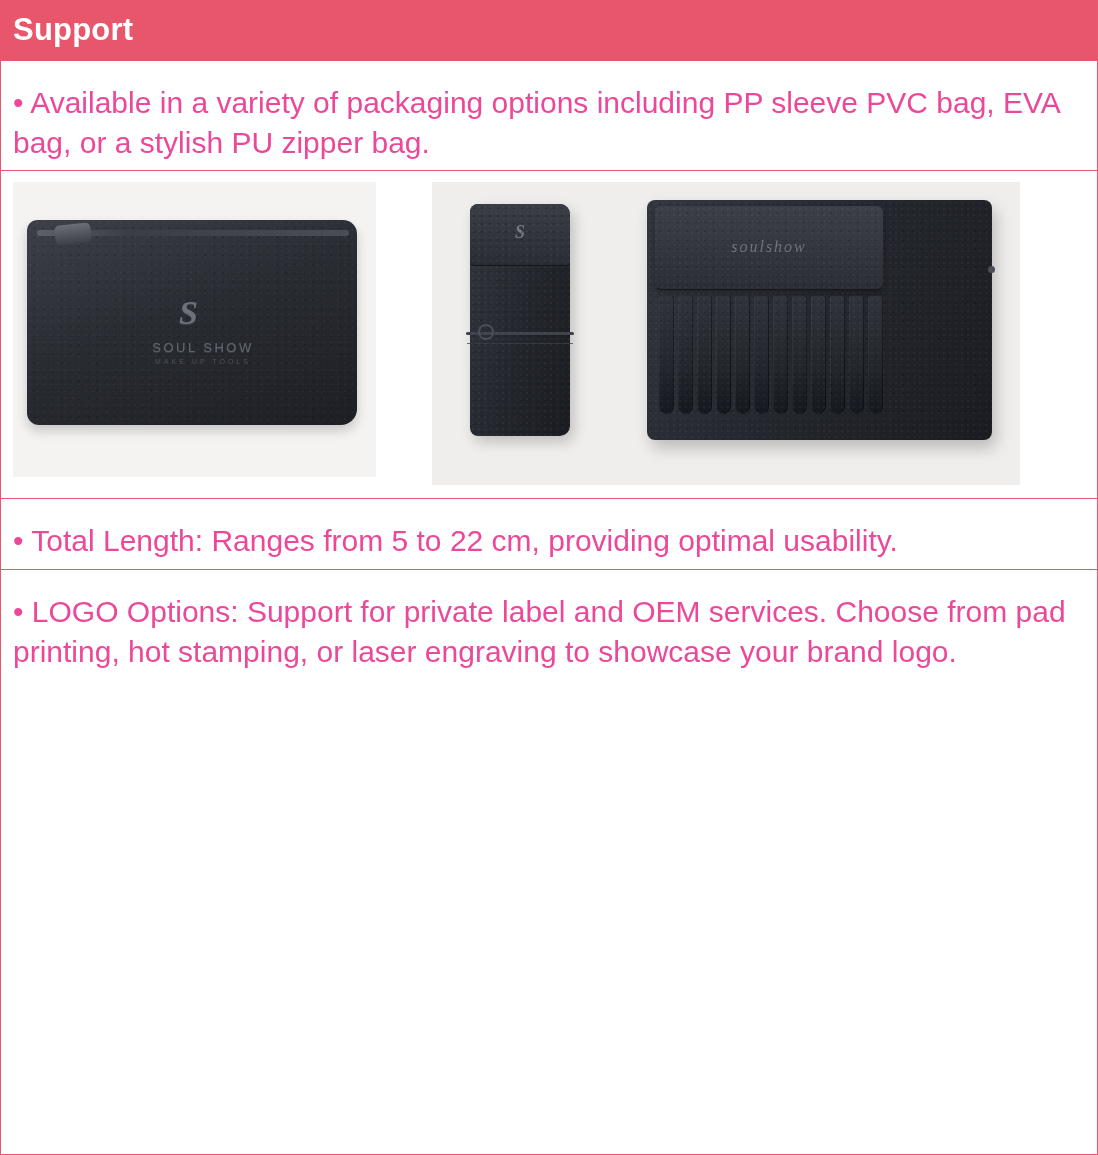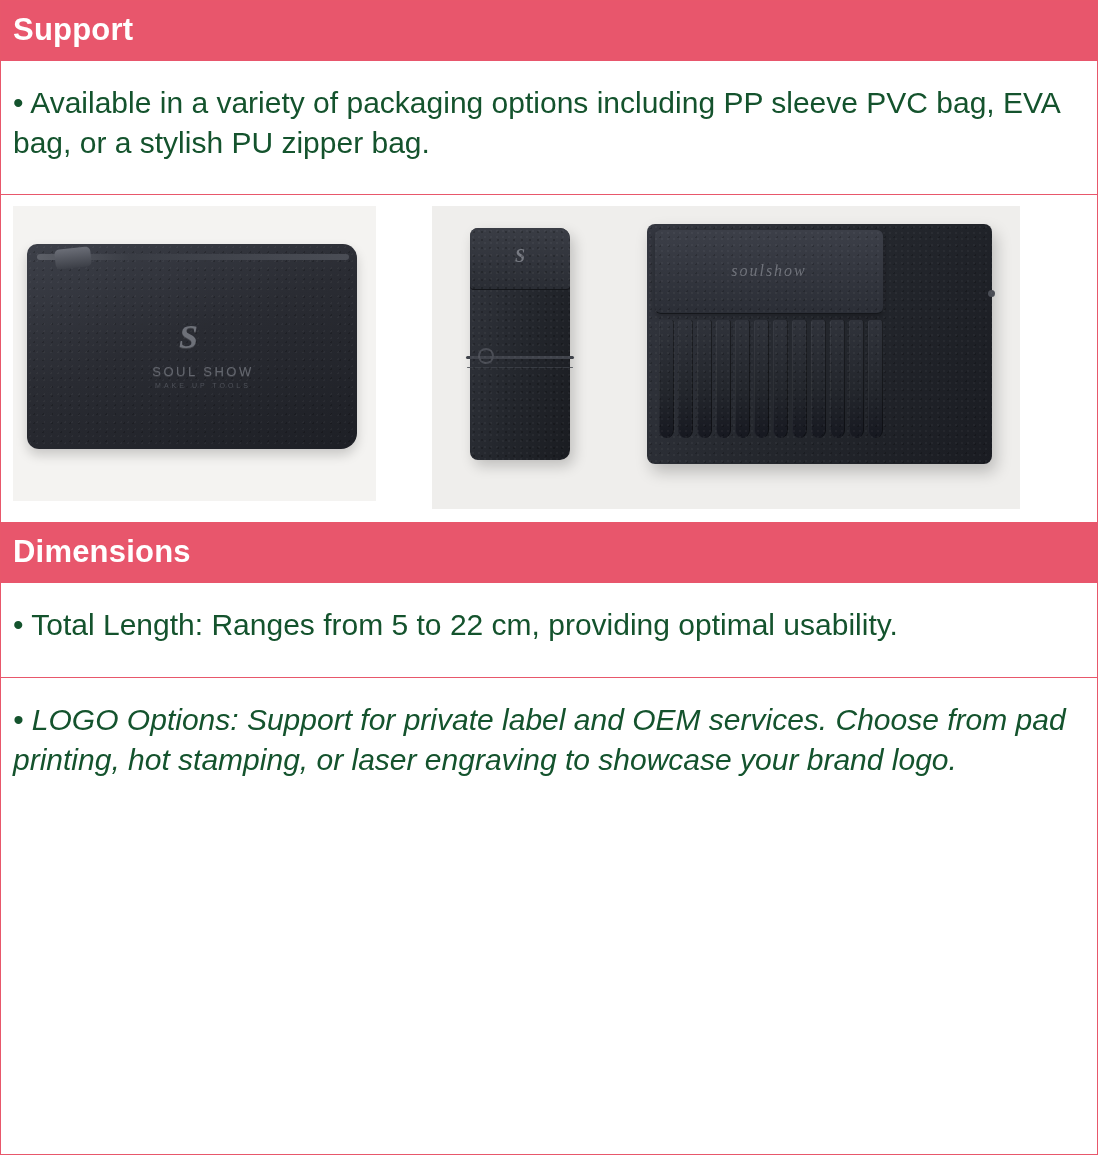--- a/index.html
+++ b/index.html
@@ -21,27 +21,27 @@
     background: #e8566c;
     color: #ffffff;
     font-size: 31px;
     font-weight: bold;
     padding: 11px 12px 13px 12px;
     line-height: 1.15;
     letter-spacing: 0.2px;
   }
   .section-body {
     background: #ffffff;
-    padding: 22px 12px 32px 12px;
+    padding: 22px 12px 8px 12px;
     font-size: 30px;
-    color: #14532d;
+    color: #ec4899;
     line-height: 1.33;
     border-bottom: 1px solid #e8576b;
   }
-  .section-body.no-border { border-bottom: none; font-style: italic; }
+  .section-body.no-border { border-bottom: none; }
   .gallery {
     display: flex;
     align-items: flex-start;
     gap: 56px;
     padding: 11px 12px 13px 12px;
     background: #ffffff;
     border-bottom: 1px solid #e8576b;
   }
   
   .photo1 {
@@ -312,18 +312,17 @@
           <div class="slot"></div>
           <div class="slot"></div>
           <div class="slot"></div>
           <div class="slot"></div>
         </div>
       </div>
     </div>
 
   </div>
 
-  <div class="section-header">Dimensions</div>
   <div class="section-body">• Total Length: Ranges from 5 to 22 cm, providing optimal usability.</div>
 
   <div class="section-body no-border">• LOGO Options: Support for private label and OEM services. Choose from pad printing, hot stamping, or laser engraving to showcase your brand logo.</div>
 
 </div>
 
 </body></html>

